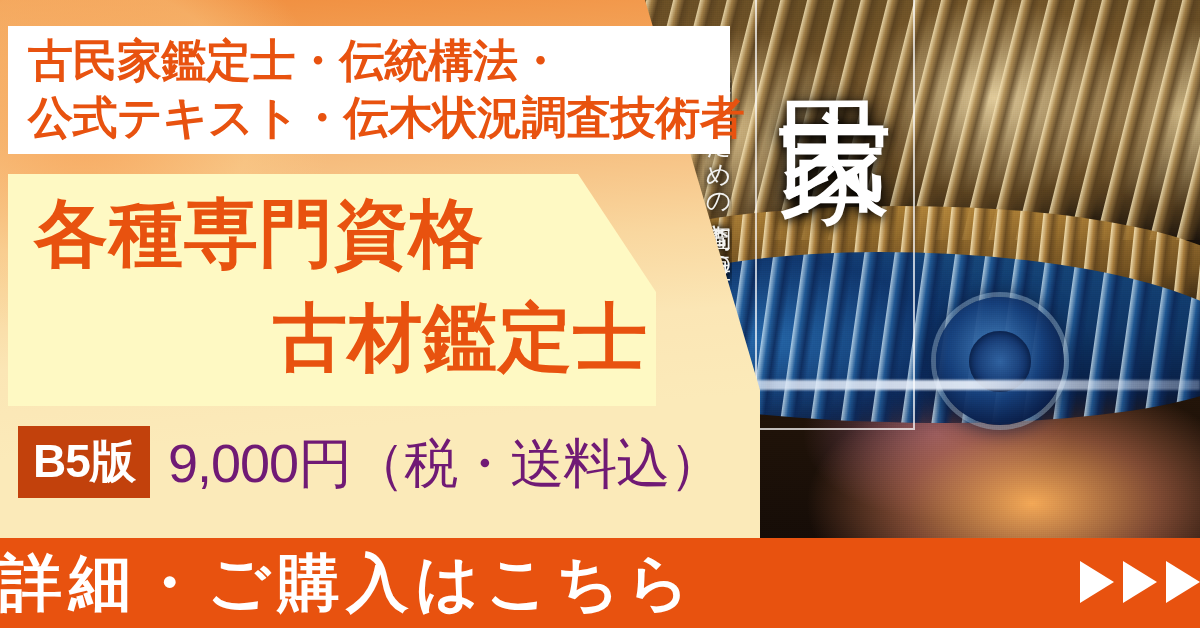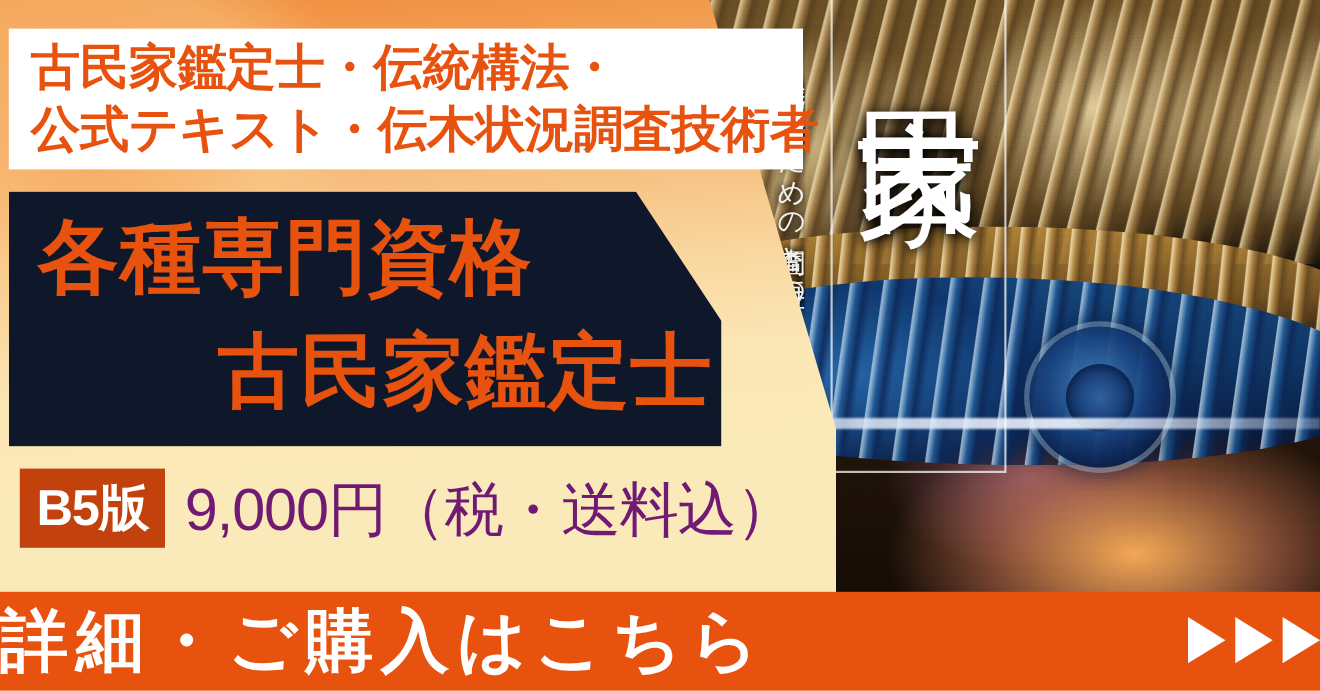--- a/index.html
+++ b/index.html
@@ -244,21 +244,21 @@
     white-space: pre;
   }
 
   
   .panel-main {
     position: absolute;
     left: 8px;
     top: 174px;
     width: 648px;
     height: 232px;
-    background: #0f172a;
+    background: #fef9c3;
     clip-path: polygon(0 0, 570px 0, 648px 118px, 648px 232px, 0 232px);
   }
   .headline {
     position: absolute;
     left: 26px;
     top: 8px;
     width: 620px;
     color: #e8520f;
     font-size: 74px;
     font-weight: bold;
@@ -357,21 +357,21 @@
   <div class="wedge-soft"></div>
 
   <div class="panel-top">
     <div class="qual-lines"><span>古民家鑑定士・伝統構法・</span>
 <span>公式テキスト・伝木状況調査技術者</span></div>
   </div>
 
   <div class="panel-main">
     <div class="headline">
       <span class="l1">各種専門資格</span>
-      <span class="l2">古民家鑑定士</span>
+      <span class="l2">古材鑑定士</span>
     </div>
   </div>
 
   <div class="badge-b5">B5版</div>
 
   <div class="price">9,000円（税・送料込）</div>
 
   <div class="cta">
     <span class="cta-text">詳細・ご購入はこちら</span>
     <span class="cta-arrows">

